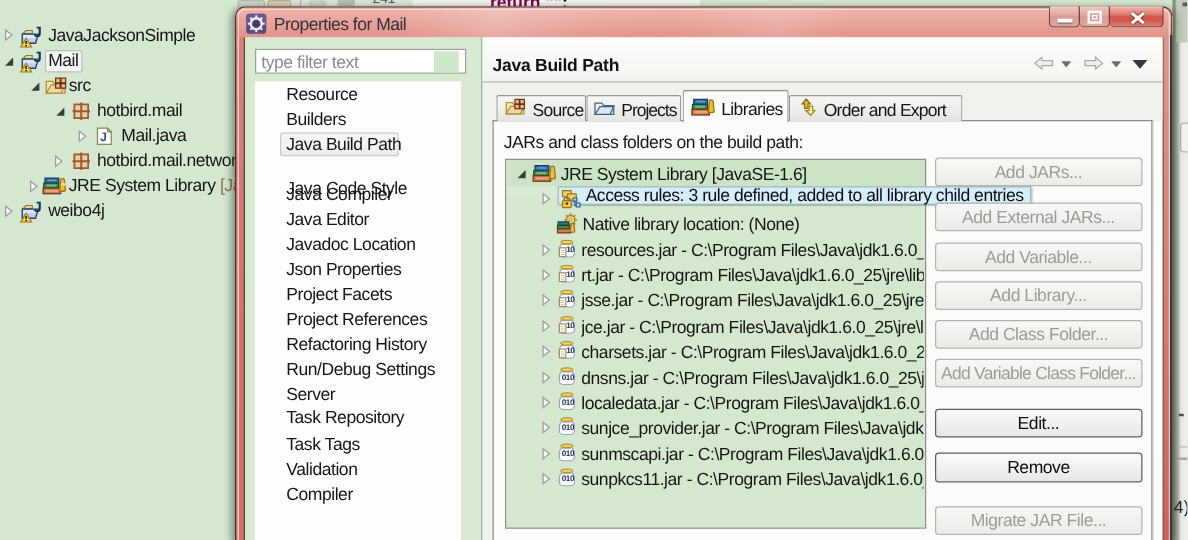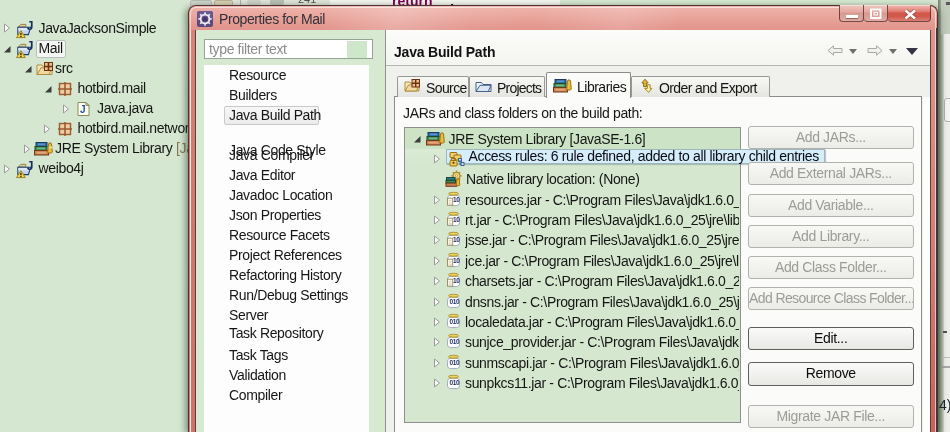--- a/index.html
+++ b/index.html
@@ -69,21 +69,21 @@
 <div class="a" style="left:941px;top:357px;width:9px;height:1px;background:#bdbdbd"></div>
 <div class="a" style="left:941px;top:366px;width:9px;height:2px;background:#a8a8a8"></div>
 <div class="a" style="left:939px;top:397px;width:11px;height:16px;font-size:14px;color:#1c2430;letter-spacing:0;overflow:hidden">4)</div>
 <div class="a" style="left:943px;top:331px;width:4px;height:2px;background:#4a5258"></div>
 
 <div id="pexp">
   <div class="trow" style="left:38.5px;top:18px">JavaJacksonSimple</div>
   <div class="trow" style="left:38.5px;top:38px">Mail</div>
   <div class="trow" style="left:55px;top:58px">src</div>
   <div class="trow" style="left:77.5px;top:78px">hotbird.mail</div>
-  <div class="trow" style="left:97px;top:98px">Java.java</div>
+  <div class="trow" style="left:97px;top:98px">Mail.java</div>
   <div class="trow" style="left:77.5px;top:118px;width:111px;overflow:hidden">hotbird.mail.network</div>
   <div class="trow" style="left:55px;top:138px;width:133px;overflow:hidden">JRE System Library <span style="color:#887650">[JavaSE-1.6]</span></div>
   <div class="trow" style="left:38.5px;top:158px">weibo4j</div>
 </div>
 <div class="selbox" style="left:35.5px;top:39.5px;width:28px;height:16px"></div>
 <div class="trow" style="left:38.5px;top:38px">Mail</div>
 
 <svg width="8" height="10" style="left:3px;top:23px">
     <path d="M1.5 1 L6.5 5 L1.5 9 Z" fill="#fbfbfb" stroke="#9b9b9b"></path>
   </svg>
@@ -216,21 +216,21 @@
 <div id="navlist"></div>
 <div id="navsel"></div>
 <div class="nitem" style="top:64.5px">Resource</div>
 <div class="nitem" style="top:84.5px">Builders</div>
 <div class="nitem" style="top:104.5px">Java Build Path</div>
 <div class="nitem" style="top:140px">Java Code Style</div>
 <div class="nitem" style="top:144.5px">Java Compiler</div>
 <div class="nitem" style="top:164.5px">Java Editor</div>
 <div class="nitem" style="top:184.5px">Javadoc Location</div>
 <div class="nitem" style="top:204.5px">Json Properties</div>
-<div class="nitem" style="top:224.5px">Resource Facets</div>
+<div class="nitem" style="top:224.5px">Project Facets</div>
 <div class="nitem" style="top:244.5px">Project References</div>
 <div class="nitem" style="top:264.5px">Refactoring History</div>
 <div class="nitem" style="top:284.5px">Run/Debug Settings</div>
 <div class="nitem" style="top:304.5px">Server</div>
 <div class="nitem" style="top:323px">Task Repository</div>
 <div class="nitem" style="top:344.5px">Task Tags</div>
 <div class="nitem" style="top:364.5px">Validation</div>
 <div class="nitem" style="top:384.5px">Compiler</div>
 <div id="sash"></div>
 <div class="a" style="left:921.4px;top:96px;width:1.3px;height:336px;background:#9a9a96"></div>
@@ -349,21 +349,21 @@
  <rect x="2" y="0.5" width="11" height="4" fill="#2c6ca8" stroke="#1a3a60"></rect>
  <rect x="4" y="1.5" width="7" height="1.6" fill="#5a94c8"></rect>
  <rect x="1" y="4.5" width="12" height="4" fill="#3d8a55" stroke="#1c4a28"></rect>
  <rect x="3" y="5.6" width="8" height="1.6" fill="#74b488"></rect>
  <rect x="0.5" y="8.5" width="14" height="4.5" fill="#cd7f4e" stroke="#6e3a18"></rect>
  <rect x="2.5" y="9.8" width="10" height="1.8" fill="#e2a87c"></rect>
  <path d="M14.5 2 c0,-1.5 3,-1.5 3,0 l0.8 8 c0,1.5 -4.6,1.5 -4.6,0 Z" fill="#eebb3e" stroke="#9a7210"></path>
 </svg>
 
 <div id="tip"></div>
-<div id="tiptxt">Access rules: 6 rule defined, added to all library child entries</div>
+<div id="tiptxt">Access rules: 3 rule defined, added to all library child entries</div>
 
 <svg width="16" height="15" style="left:448.5px;top:150.5px">
  <rect x="1" y="1.5" width="7" height="5" rx="0.5" fill="#f4cf6a" stroke="#9a7210"></rect>
  <rect x="5" y="4" width="7" height="5" rx="0.5" fill="#f4cf6a" stroke="#9a7210"></rect>
  <path d="M2.2 9.5 a2.3 2.3 0 0 1 4.6 0" fill="none" stroke="#9a7210" stroke-width="1.2"></path>
  <rect x="1" y="9.5" width="7" height="5.5" rx="0.8" fill="#f2c94c" stroke="#9a7210"></rect>
  <circle cx="4.5" cy="11.8" r="1" fill="#403008"></circle>
  <rect x="9.5" y="7.5" width="3" height="3" fill="#cfe0f2" stroke="#3c6496"></rect>
  <rect x="12" y="11.5" width="3" height="3" fill="#cfe0f2" stroke="#3c6496"></rect>
  <path d="M11 9 v4.5 h1.5" fill="none" stroke="#3c6496"></path>
@@ -439,21 +439,21 @@
     <rect x="3.8" y="2.8" width="5.4" height="1.8" fill="#f5edd2" stroke="#b0a880" stroke-width="0.6"></rect>
     <ellipse cx="6.5" cy="2.7" rx="5" ry="1.45" fill="#ecd25e" stroke="#a8882a" stroke-width="0.8"></ellipse>
     <text x="2.4" y="11.2" font-family="Liberation Sans" font-size="6.5" font-weight="bold" fill="#1c2c5c">010</text>
   </svg>
 
 <div class="btn" style="top:126px">Add JARs...</div>
 <div class="btn" style="top:162px">Add External JARs...</div>
 <div class="btn" style="top:194px">Add Variable...</div>
 <div class="btn" style="top:225px">Add Library...</div>
 <div class="btn" style="top:256px">Add Class Folder...</div>
-<div class="btn" style="top:287px;letter-spacing:-0.6px">Add Resource Class Folder...</div>
+<div class="btn" style="top:287px;letter-spacing:-0.6px">Add Variable Class Folder...</div>
 <div class="btn en" style="top:326.5px;height:23.5px">Edit...</div>
 <div class="btn en" style="top:362px;height:23.5px">Remove</div>
 <div class="btn" style="top:405px">Migrate JAR File...</div>
 
 <svg width="17" height="17" style="left:446px;top:170px">
  <g stroke="#ad8b2e" stroke-width="1.3" fill="none">
   <circle cx="10.5" cy="5.8" r="3.4" fill="#f6dc86"></circle>
   <path d="M10.5 0.6 V2.2 M10.5 9.4 V11 M5.3 5.8 H6.9 M14.1 5.8 H15.7 M6.8 2.1 L8 3.3 M13 8.3 L14.2 9.5 M14.2 2.1 L13 3.3 M8 8.3 L6.8 9.5"></path>
  </g>
  <circle cx="10.5" cy="5.8" r="1.1" fill="#fffdf2" stroke="#ad8b2e" stroke-width="0.8"></circle>

